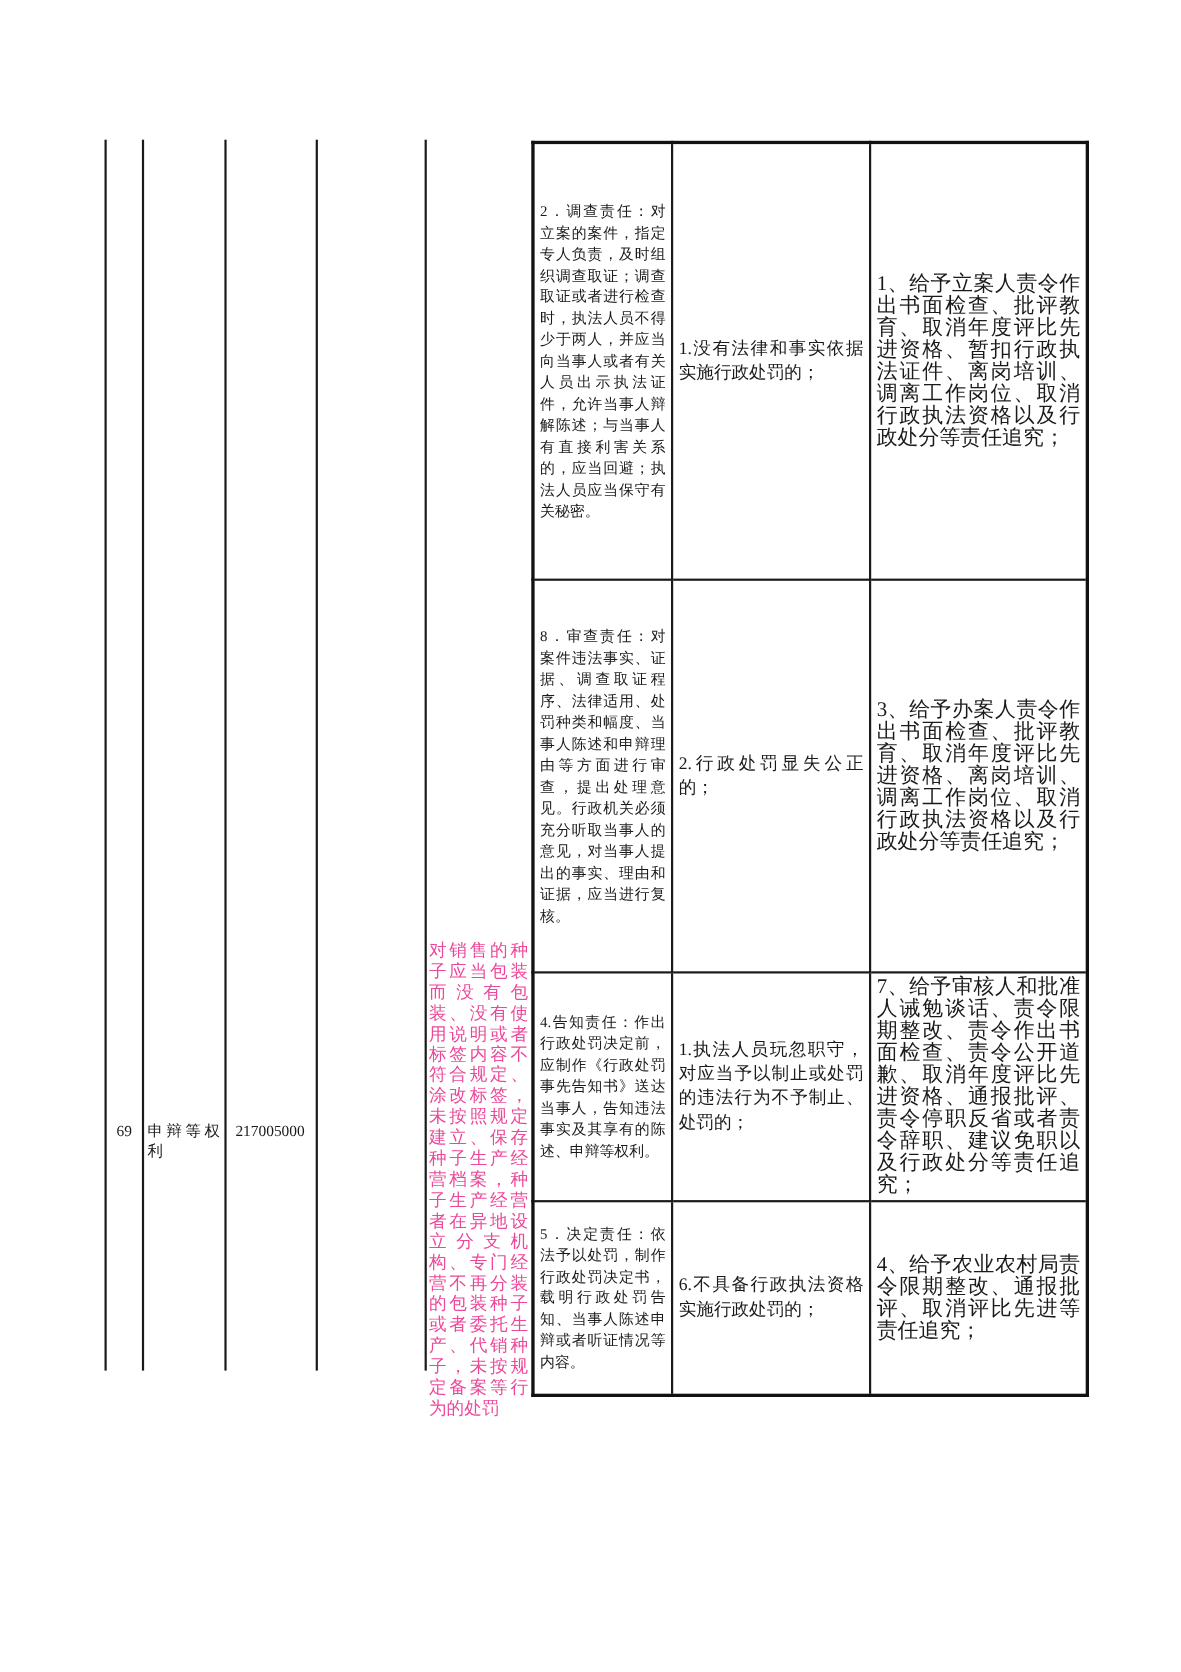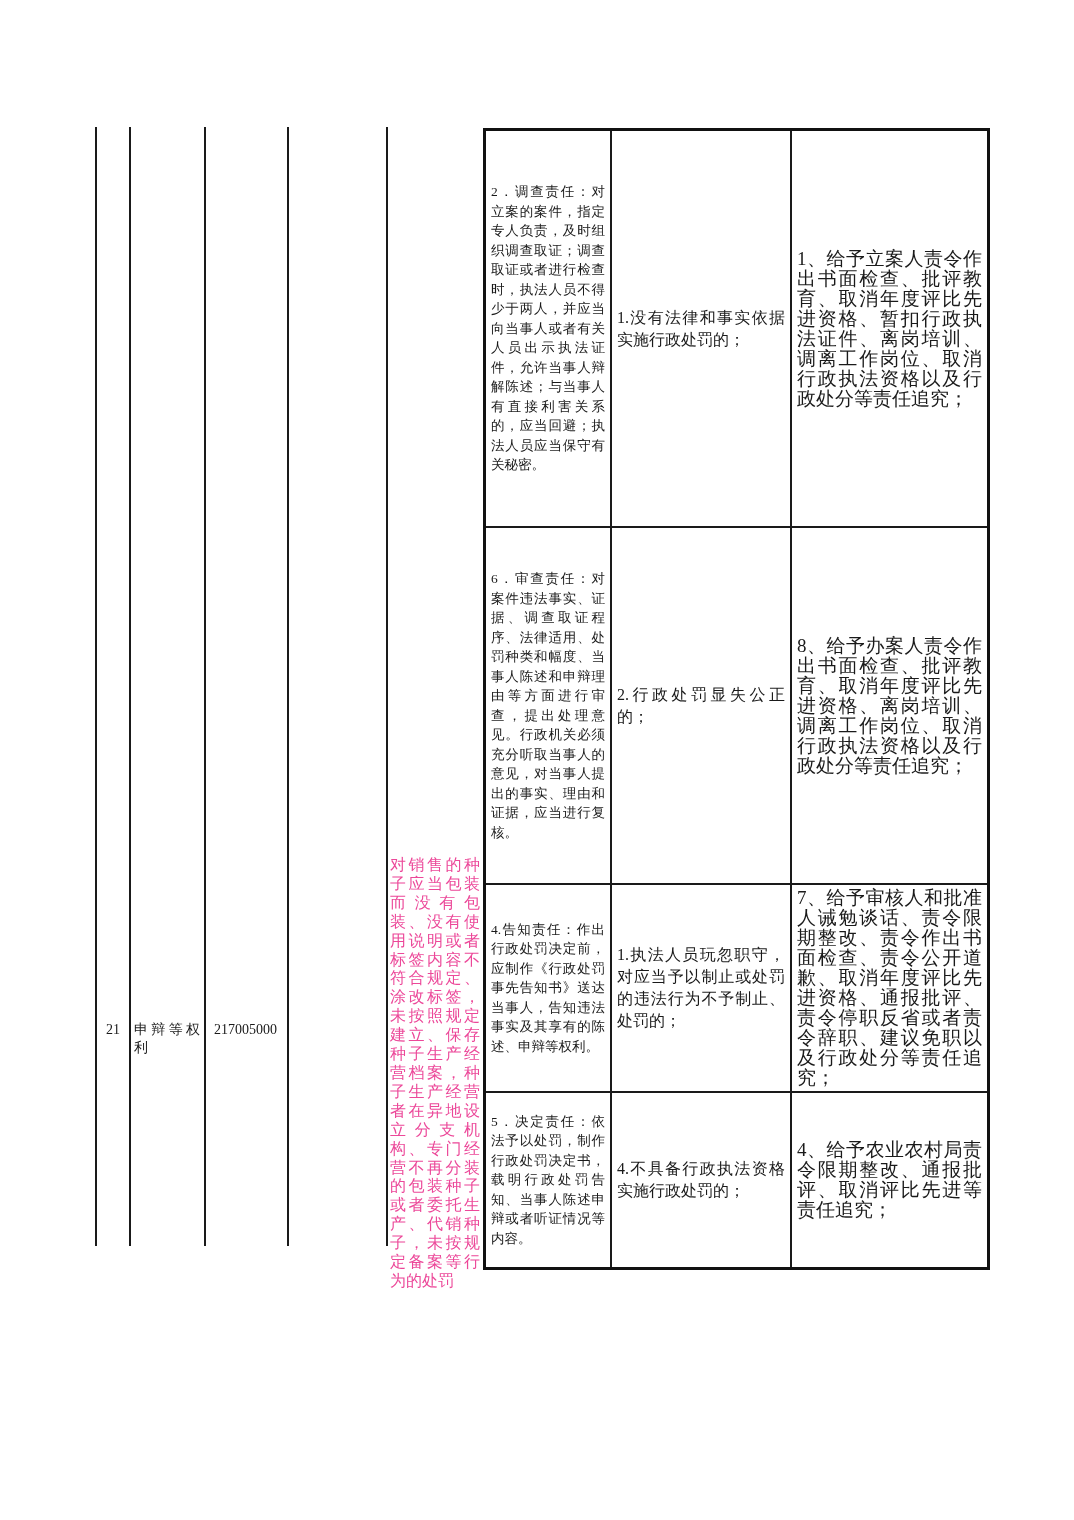--- a/index.html
+++ b/index.html
@@ -65,21 +65,21 @@
 <body>
 
 <div class="page">
 
   <div class="vline" style="left:95px"></div>
   <div class="vline" style="left:129px"></div>
   <div class="vline" style="left:204px"></div>
   <div class="vline" style="left:287px"></div>
   <div class="vline" style="left:386px"></div>
 
-  <div class="left-cell center" style="left:95px;top:1021px;width:36px">21</div>
+  <div class="left-cell center" style="left:95px;top:1021px;width:36px">69</div>
 
   <div class="left-cell stretch" style="left:134px;top:1021px;width:66px">申辩等权利</div>
 
   <div class="left-cell center" style="left:204px;top:1021px;width:83px">217005000</div>
 
   <div class="matter-cell">对销售的种子应当包装而没有包装、没有使用说明或者标签内容不符合规定、涂改标签，未按照规定建立、保存种子生产经营档案，种子生产经营者在异地设立分支机构、专门经营不再分装的包装种子或者委托生产、代销种子，未按规定备案等行为的处罚</div>
 
   <table class="resp-table">
     <tbody>
         <tr class="r1">
@@ -88,46 +88,46 @@
       </td>
       <td class="situation-cell">
         <div class="jtext">1.没有法律和事实依据实施行政处罚的；</div>
       </td>
       <td class="accountability-cell">
         <div class="jtext">1、给予立案人责令作出书面检查、批评教育、取消年度评比先进资格、暂扣行政执法证件、离岗培训、调离工作岗位、取消行政执法资格以及行政处分等责任追究；</div>
       </td>
     </tr>
     <tr class="r2">
       <td class="duty-cell">
-        <div class="jtext">6．审查责任：对案件违法事实、证据、调查取证程序、法律适用、处罚种类和幅度、当事人陈述和申辩理由等方面进行审查，提出处理意见。行政机关必须充分听取当事人的意见，对当事人提出的事实、理由和证据，应当进行复核。</div>
+        <div class="jtext">8．审查责任：对案件违法事实、证据、调查取证程序、法律适用、处罚种类和幅度、当事人陈述和申辩理由等方面进行审查，提出处理意见。行政机关必须充分听取当事人的意见，对当事人提出的事实、理由和证据，应当进行复核。</div>
       </td>
       <td class="situation-cell">
         <div class="jtext">2.行政处罚显失公正的；</div>
       </td>
       <td class="accountability-cell">
-        <div class="jtext">8、给予办案人责令作出书面检查、批评教育、取消年度评比先进资格、离岗培训、调离工作岗位、取消行政执法资格以及行政处分等责任追究；</div>
+        <div class="jtext">3、给予办案人责令作出书面检查、批评教育、取消年度评比先进资格、离岗培训、调离工作岗位、取消行政执法资格以及行政处分等责任追究；</div>
       </td>
     </tr>
     <tr class="r3">
       <td class="duty-cell">
         <div class="jtext">4.告知责任：作出行政处罚决定前，应制作《行政处罚事先告知书》送达当事人，告知违法事实及其享有的陈述、申辩等权利。</div>
       </td>
       <td class="situation-cell">
         <div class="jtext">1.执法人员玩忽职守，对应当予以制止或处罚的违法行为不予制止、处罚的；</div>
       </td>
       <td class="accountability-cell">
         <div class="jtext">7、给予审核人和批准人诫勉谈话、责令限期整改、责令作出书面检查、责令公开道歉、取消年度评比先进资格、通报批评、责令停职反省或者责令辞职、建议免职以及行政处分等责任追究；</div>
       </td>
     </tr>
     <tr class="r4">
       <td class="duty-cell">
         <div class="jtext">5．决定责任：依法予以处罚，制作行政处罚决定书，载明行政处罚告知、当事人陈述申辩或者听证情况等内容。</div>
       </td>
       <td class="situation-cell">
-        <div class="jtext">4.不具备行政执法资格实施行政处罚的；</div>
+        <div class="jtext">6.不具备行政执法资格实施行政处罚的；</div>
       </td>
       <td class="accountability-cell">
         <div class="jtext">4、给予农业农村局责令限期整改、通报批评、取消评比先进等责任追究；</div>
       </td>
     </tr>
   </tbody>
     </table>
 
 </div>
 

